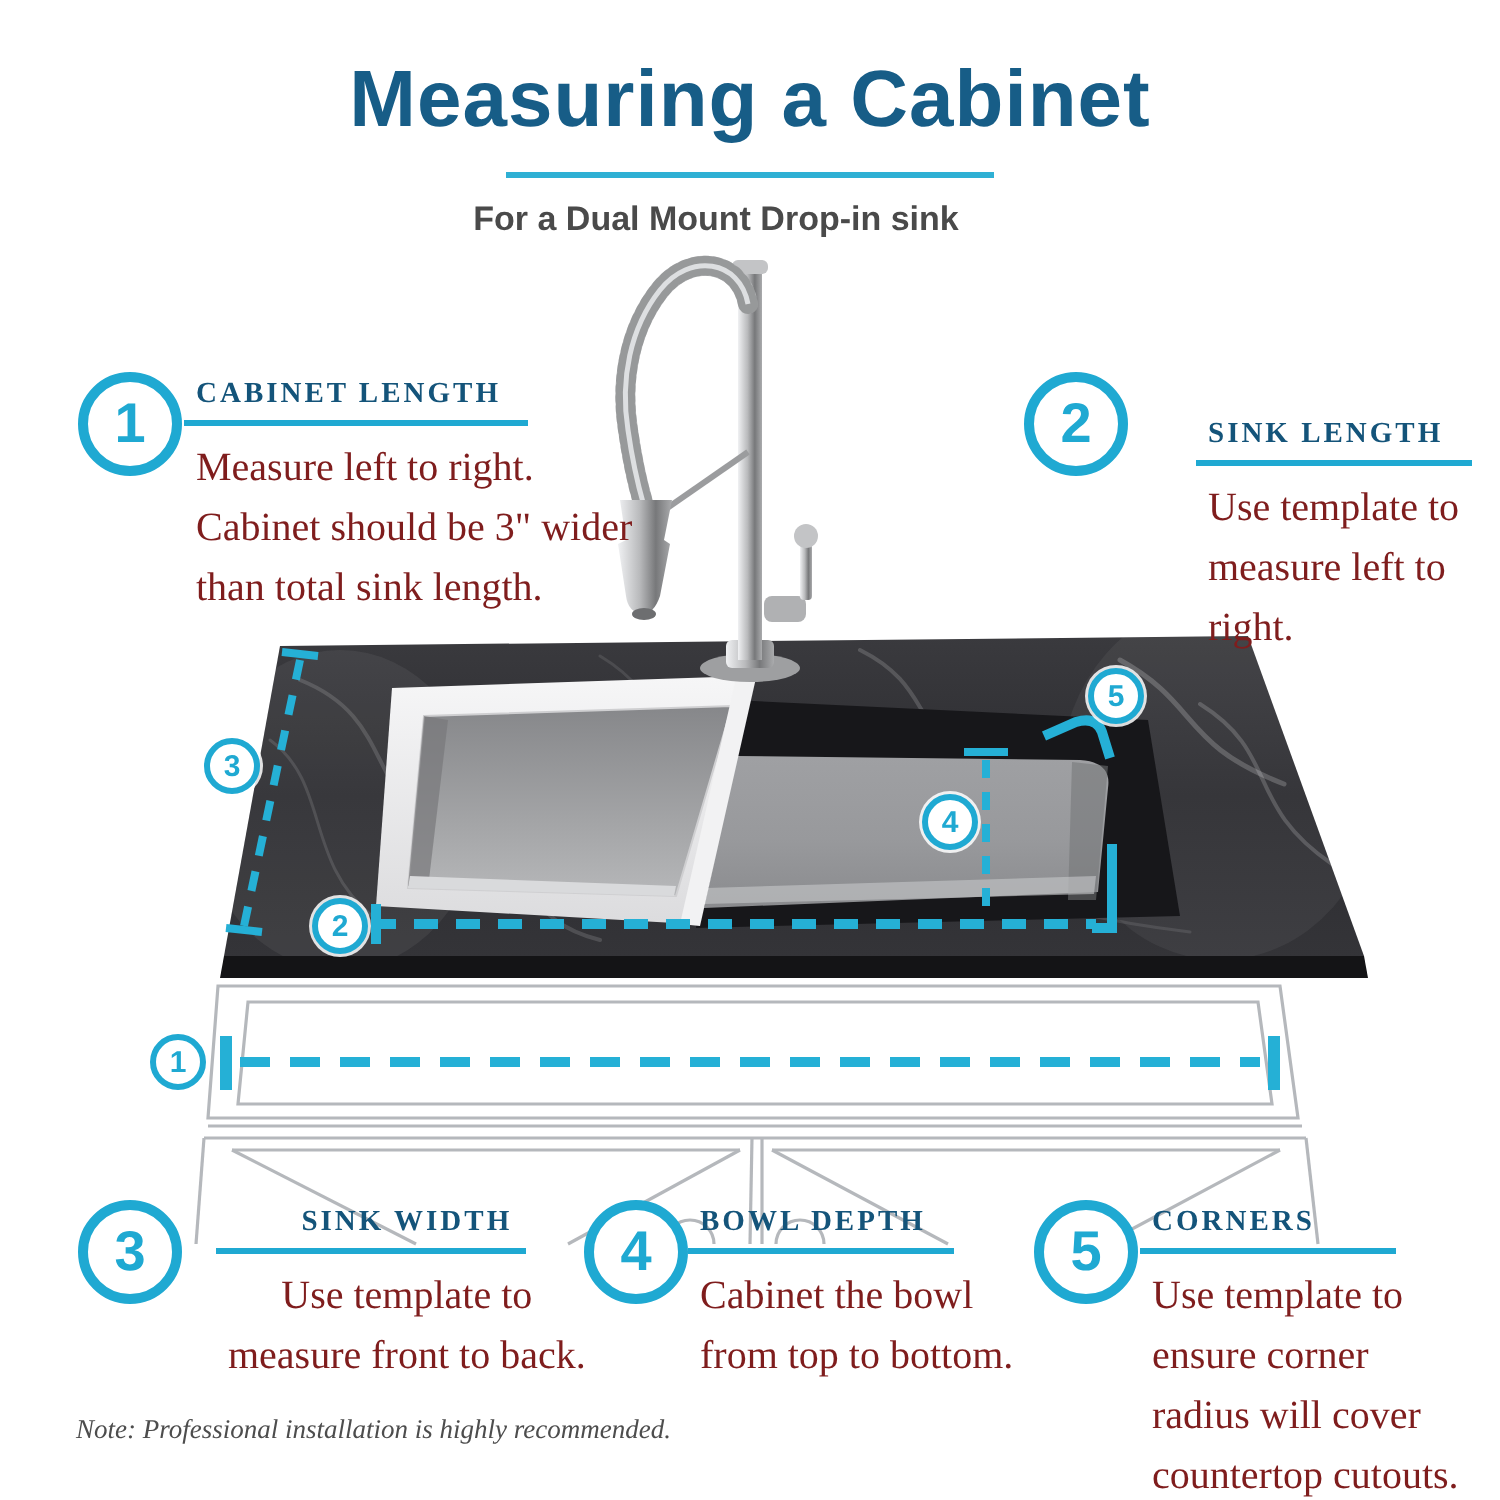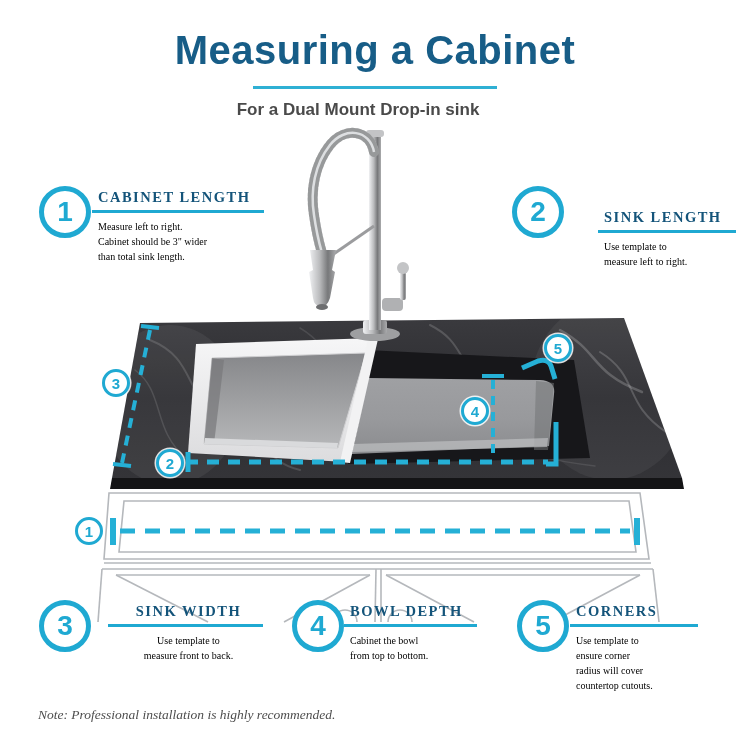--- a/index.html
+++ b/index.html
@@ -13,21 +13,21 @@
   .subtitle{position:absolute;top:100px;left:0;width:716px;text-align:center;
             font-size:17px;font-weight:bold;color:#4a4a4a;}
 
   
   .co-circle{position:absolute;width:42px;height:42px;border:5px solid #1fa9d2;border-radius:50%;
              background:#fff;display:flex;align-items:center;justify-content:center;
              font-size:28px;font-weight:bold;color:#1fa9d2;z-index:3;}
   .co-text{position:absolute;z-index:3;font-family:Liberation Serif, serif;}
   .co-title{font-size:14.5px;font-weight:bold;color:#14547a;letter-spacing:1.5px;}
   .co-line{height:3px;background:#1fa9d2;margin:4px 0 6px -6px;}
-  .co-body{font-size:10px;color:#000000;line-height:1.5;}
+  .co-body{font-size:20px;color:#7f1d1d;line-height:1.5;}
 
   
   .marker{position:absolute;width:22px;height:22px;border:3.5px solid #1fa9d2;border-radius:50%;
           background:#fff;display:flex;align-items:center;justify-content:center;
           font-size:15px;font-weight:bold;color:#1fa9d2;z-index:2;
           box-shadow:0 0 0 1.5px rgba(255,255,255,.85);}
 
   .note{position:absolute;left:38px;top:707px;font-size:13.5px;font-style:italic;color:#4d4d4d;font-family:Liberation Serif, serif;}
 
   svg.scene{position:absolute;left:0;top:0;z-index:1;}

